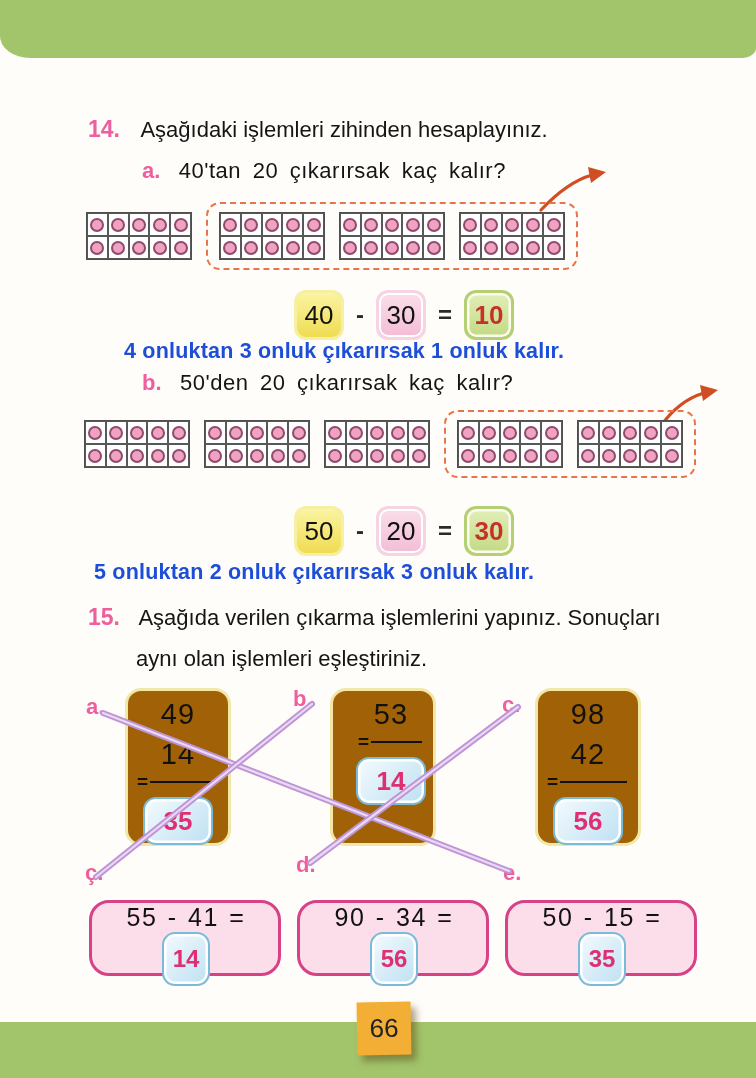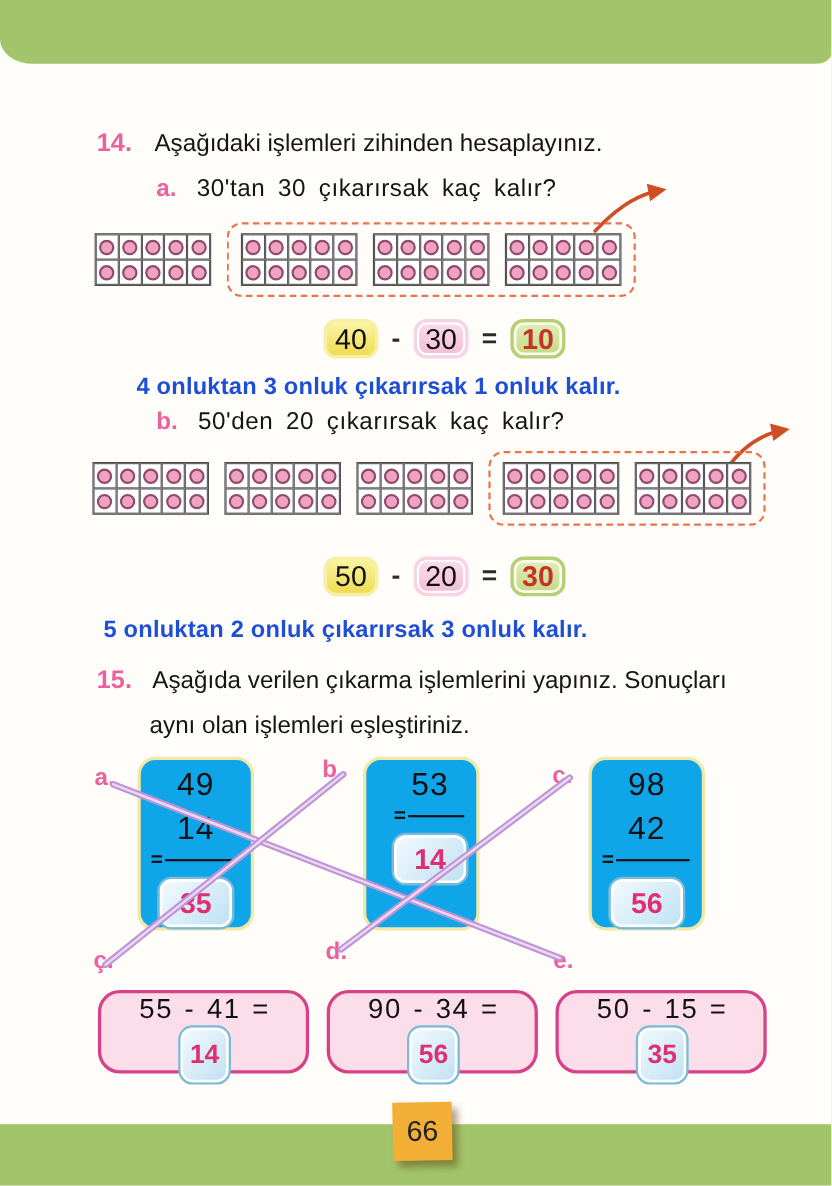--- a/index.html
+++ b/index.html
@@ -31,31 +31,31 @@
   .tf-row { display:flex; align-items:center; gap:14px; }
   .ten-frame { width:106px; height:48px; background:#fff;
                display:grid; grid-template-columns:repeat(5,1fr); grid-template-rows:1fr 1fr;
                border:1.5px solid #4f4f4f; }
   .tf-cell { border:1px solid #585858; display:flex; align-items:center; justify-content:center; }
   .tf-dot { width:14px; height:14px; border-radius:50%; background:#f0a2c2; border:2px solid #8f4b6b; }
   .dashed-group { display:flex; gap:14px; padding:8px 11px; border:2.5px dashed #e8744b; border-radius:14px; }
 
   
   .eq-row { display:flex; align-items:center; gap:12px; }
-  .eqbox { width:50px; height:36px; border-radius:12px; display:flex; align-items:center;
+  .eqbox { width:50px; height:50px; border-radius:12px; display:flex; align-items:center;
            justify-content:center; font-size:26px; }
   .eqbox.yellow { background:linear-gradient(180deg,#fbf4a2,#efdc52); border:3px solid #f6efa4; color:#111; }
   .eqbox.pink   { background:linear-gradient(180deg,#fadee9,#f3bdd6); border:3px solid #f7d4e3;
                   box-shadow:inset 0 0 0 2px #fff; color:#111; }
   .eqbox.green  { background:linear-gradient(180deg,#e2eeb9,#c3da84); border:3px solid #b4cf74;
                   box-shadow:inset 0 0 0 2.5px #fcfcee; color:#c5322c; font-weight:bold; }
   .eq-op { font-size:24px; font-weight:bold; color:#2a2a2a; }
 
   
-  .vcard { width:106px; height:158px; background:#0ea5e9; border:3px solid #f1e7a6; border-radius:16px; }
+  .vcard { width:106px; height:158px; background:#a16207; border:3px solid #f1e7a6; border-radius:16px; }
   .vcard .num { text-align:center; font-size:29px; letter-spacing:1px; color:#111; }
   .vcard .minuend { margin-top:7px; }
   .vcard .subtrahend { margin-top:7px; }
   .vcard .rule { display:flex; align-items:center; height:18px; padding:0 11px 0 9px; margin-top:2px; }
   .vcard .rule .eqsign { font-size:19px; font-weight:bold; color:#111; }
   .vcard .rule .line { flex:1; height:0; border-top:2.5px solid #111; margin-left:2px; }
   .bluebox { background:linear-gradient(135deg,#f4fbfe,#bee0f2); border:2.5px solid #79bbd9;
              border-radius:13px; box-shadow:inset 0 0 0 2.5px #fff;
              display:flex; align-items:center; justify-content:center;
              color:#df2e72; font-weight:bold; }
@@ -76,21 +76,21 @@
 
   <div class="abs top-bar"></div>
 
   <div class="abs" style="left:88px; top:116px;">
     <span class="prob-num">14.</span>
     <span class="prob-title" style="margin-left:16px;">Aşağıdaki işlemleri zihinden hesaplayınız.</span>
   </div>
 
   <div class="abs" style="left:142px; top:158px;">
     <span class="part-label">a.</span>
-    <span class="question" style="margin-left:14px;">30'tan 30 çıkarırsak kaç kalır?</span>
+    <span class="question" style="margin-left:14px;">40'tan 20 çıkarırsak kaç kalır?</span>
   </div>
 
   <svg class="abs" style="left:536px; top:164px;" width="76" height="50">
     <path d="M5,46 C22,28 38,16 56,11" fill="none" stroke="#cf4e24" stroke-width="3.2" stroke-linecap="round"></path>
     <polygon points="52,3 70,8 55,19" fill="#cf4e24"></polygon>
   </svg>
 
   <div class="abs tf-row" style="left:86px; top:202px;">
     <div class="ten-frame">
         <div class="tf-cell">

